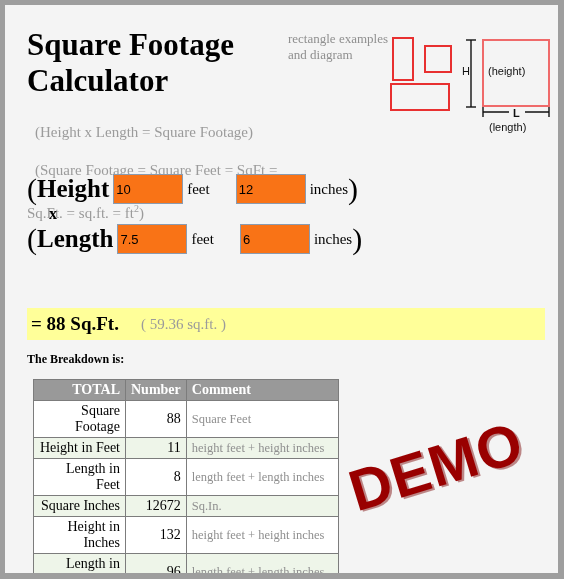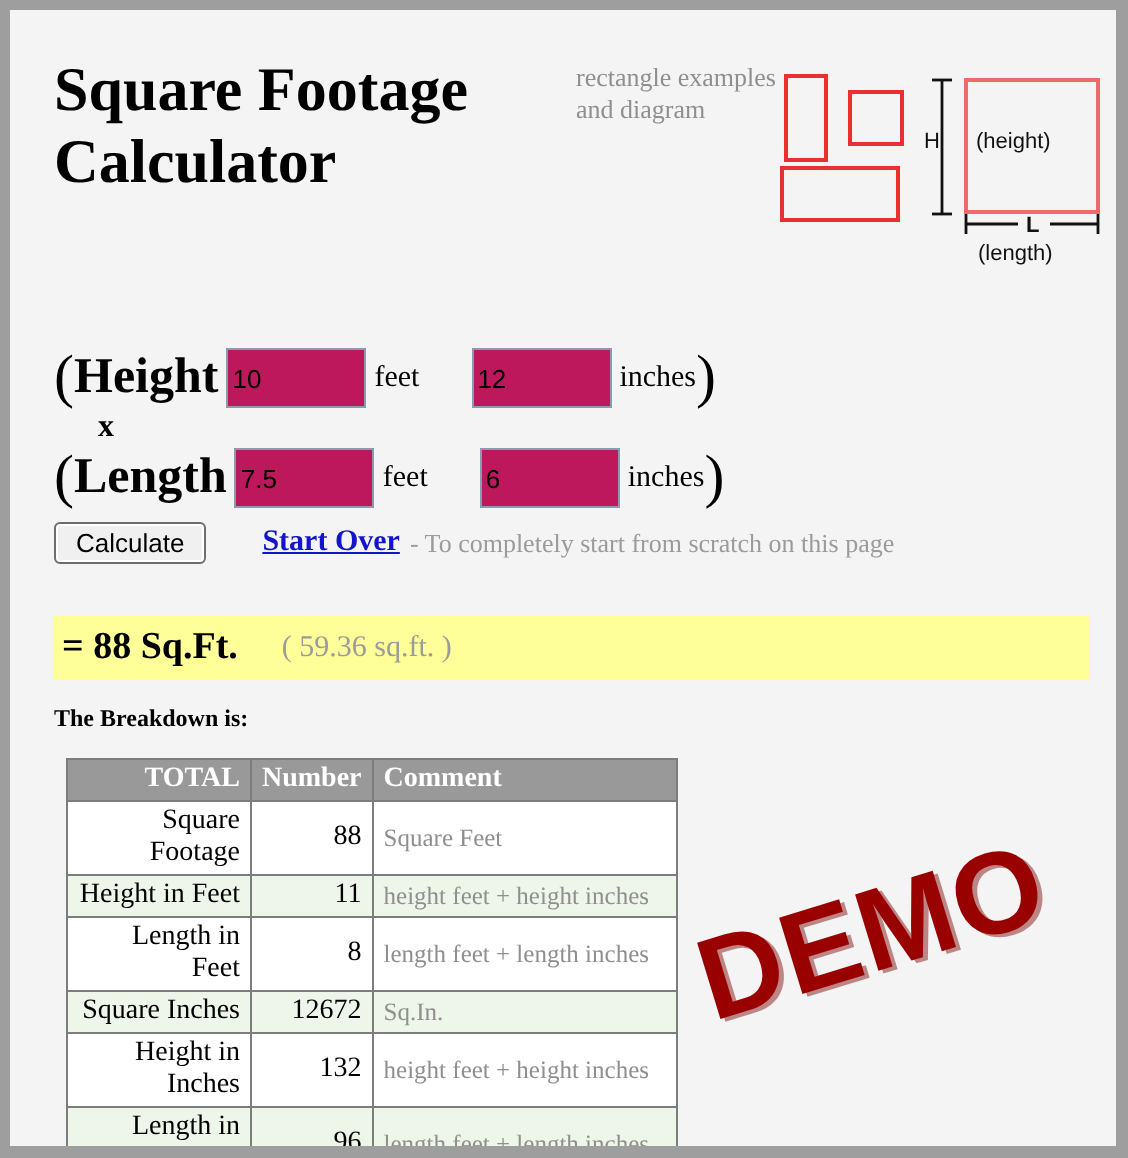--- a/index.html
+++ b/index.html
@@ -147,21 +147,21 @@
     font-size: 25px;
     font-weight: bold;
     color: #000;
     line-height: 28px;
     margin-right: 4px;
   }
   .num-input {
     font-family: "Liberation Sans", sans-serif;
     font-size: 13px;
     color: #000;
-    background: #be185d;
+    background: #f97316;
     border: 1px solid #8a9bb0;
     width: 64px;
     height: 18px;
     padding: 5px 2px;
     margin: 0 0 0 0;
     box-sizing: content-box;
     outline: none;
   }
   .unit {
     font-family: "Liberation Serif", serif;
@@ -300,20 +300,25 @@
   }
 </style>
 </head>
 <body>
 
 <div id="page">
 
   <div id="title-block">
     <div class="app-title">Square Footage</div>
     <div class="app-title">Calculator</div>
+    <div class="subtitle">
+      <span class="ind">(Height x Length = Square Footage)</span>
+      <span class="ind">(Square Footage = Square Feet = SqFt =</span>
+      <span><span>Sq.Ft. = sq.ft. = ft</span><sup>2</sup><span>)</span></span>
+    </div>
   </div>
 
   <div id="diagram-area">
     <div class="diagram-caption">
       <div>rectangle examples</div>
       <div>and diagram</div>
     </div>
 
     <div class="ex-rect" id="ex-rect-tall"></div>
     <div class="ex-rect" id="ex-rect-small"></div>
@@ -359,25 +364,20 @@
       <span class="dim-label">Length</span>
       <input class="num-input" type="text" value="7.5" style="">
       <span class="unit">feet</span>
       <span class="gap"></span>
       <input class="num-input" type="text" value="6" style="">
       <span class="unit">inches</span>
       <span class="paren">)</span>
     </div>
   </div>
 
-  <div id="action-row">
-    <button id="calculate-btn">Calculate</button>
-    <a id="start-over-link">Start Over</a>
-    <span id="start-over-note">- To completely start from scratch on this page</span>
-  </div>
 
   <div id="result-banner">
     <span id="result-main">= 88 Sq.Ft.</span>
     <span id="result-alt">( 59.36 sq.ft. )</span>
   </div>
 
   <div id="breakdown-heading">The Breakdown is:</div>
 
   <table id="breakdown-table">
     <thead>

